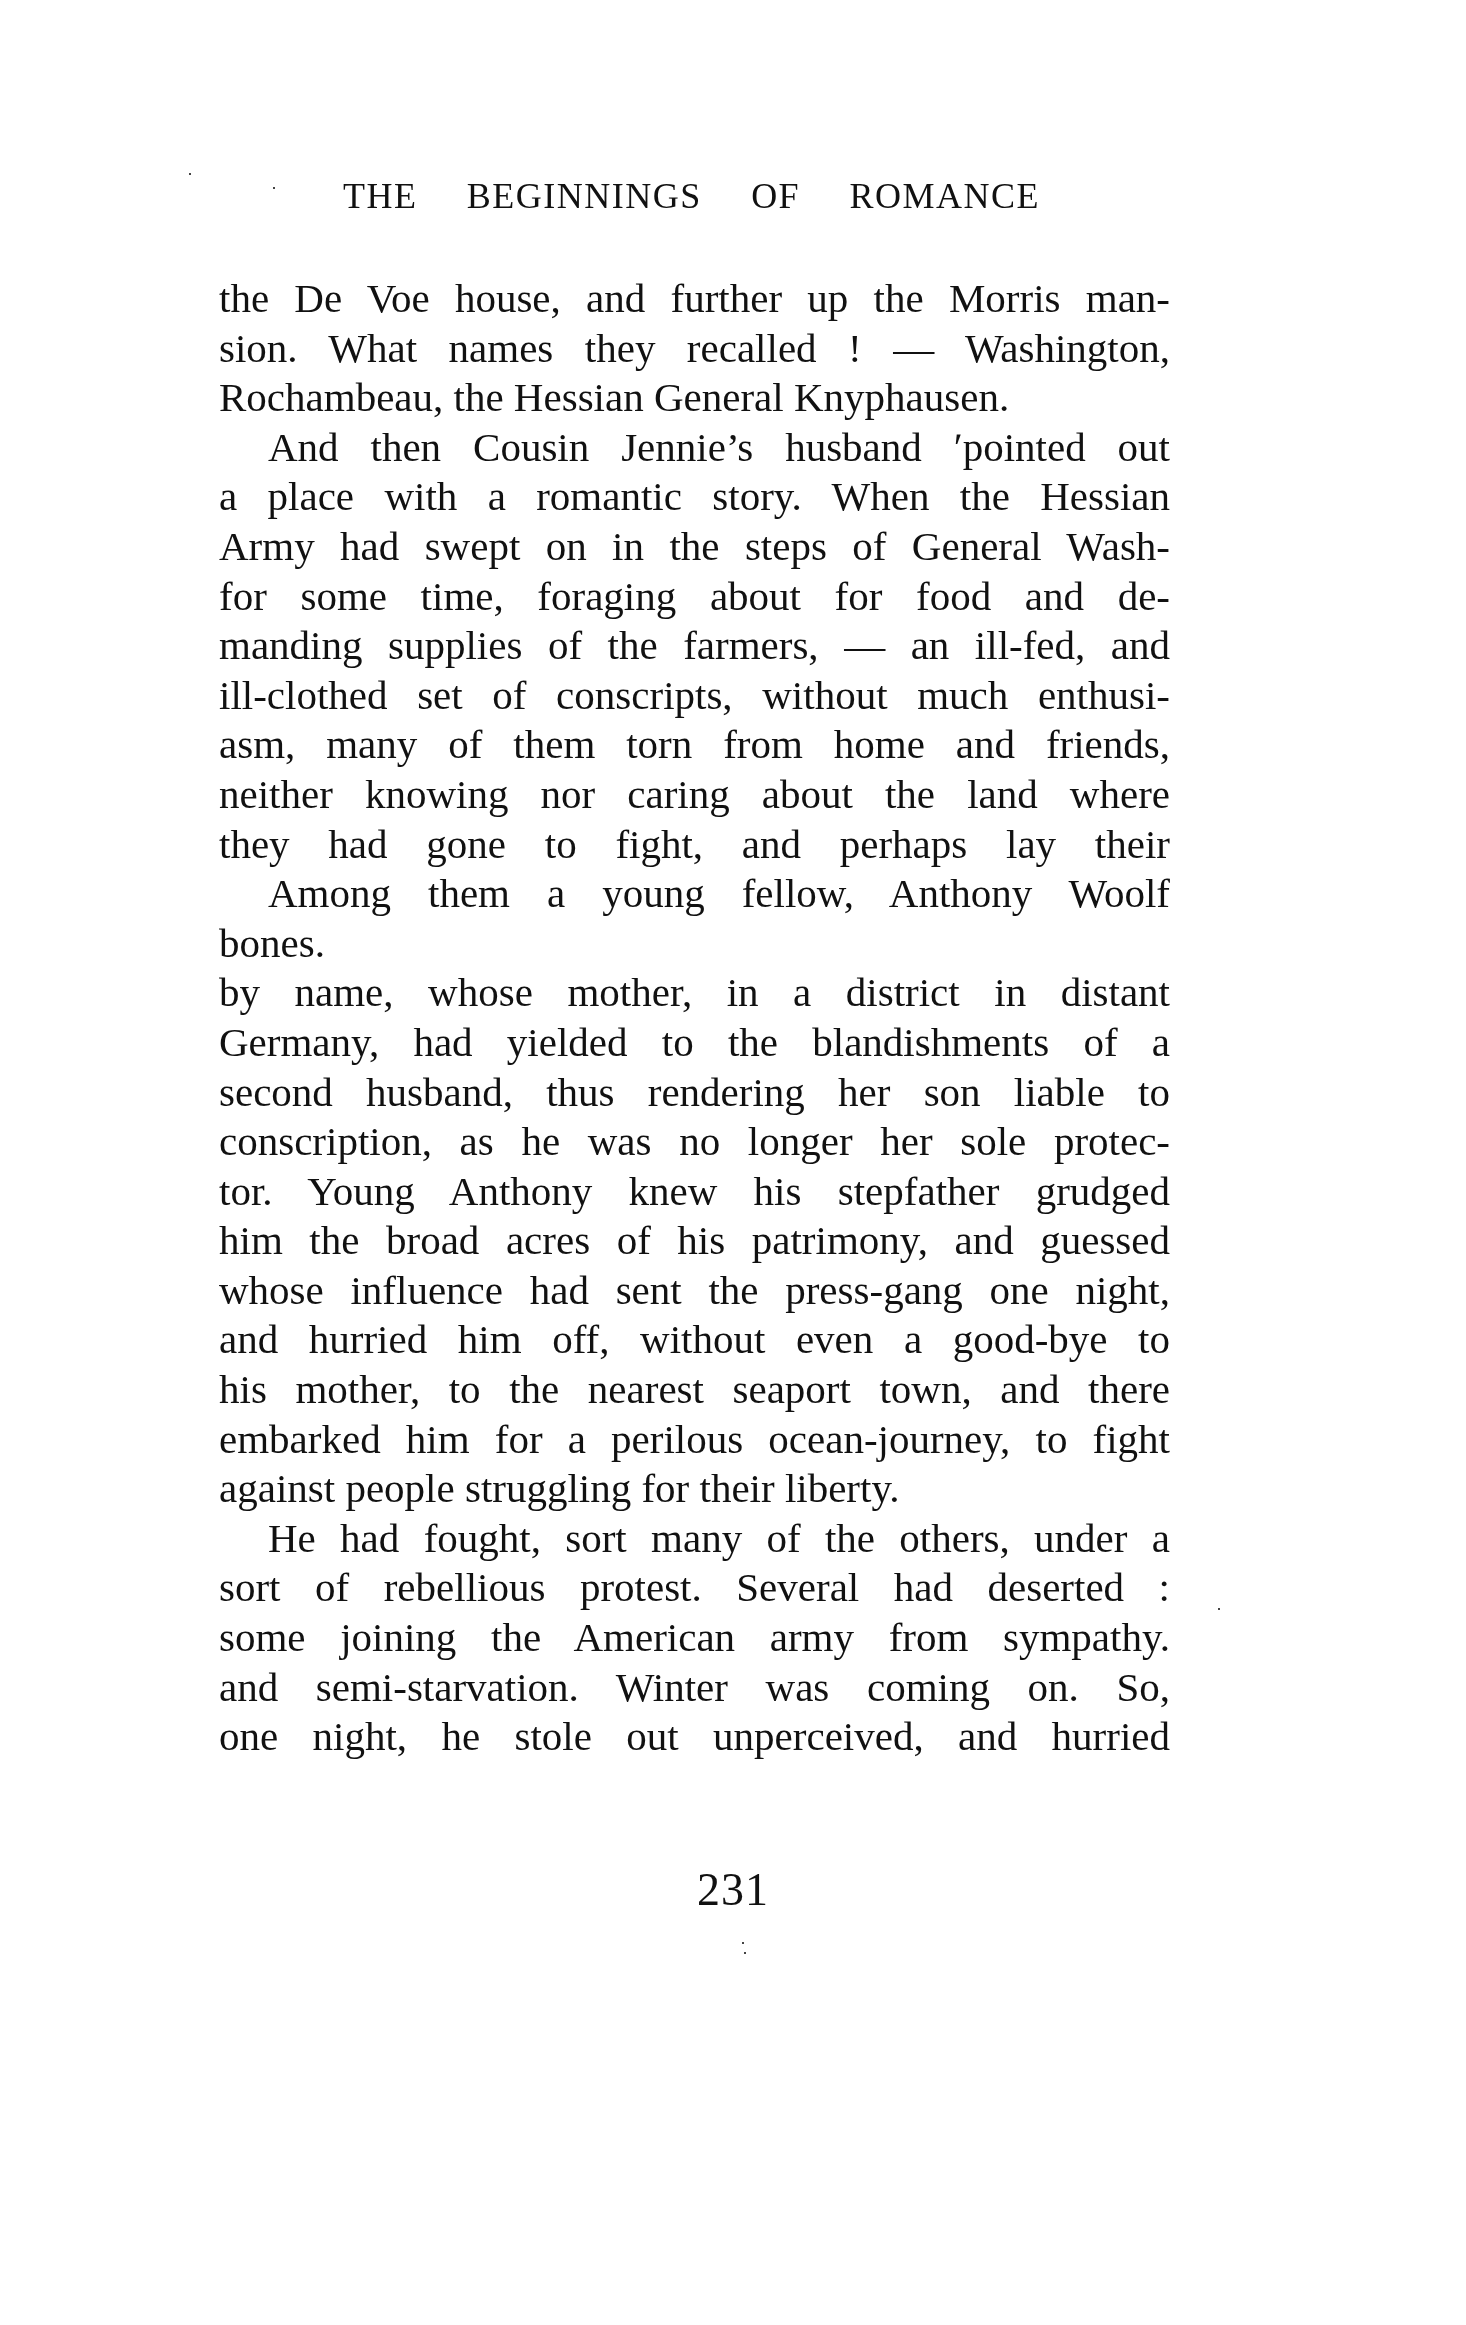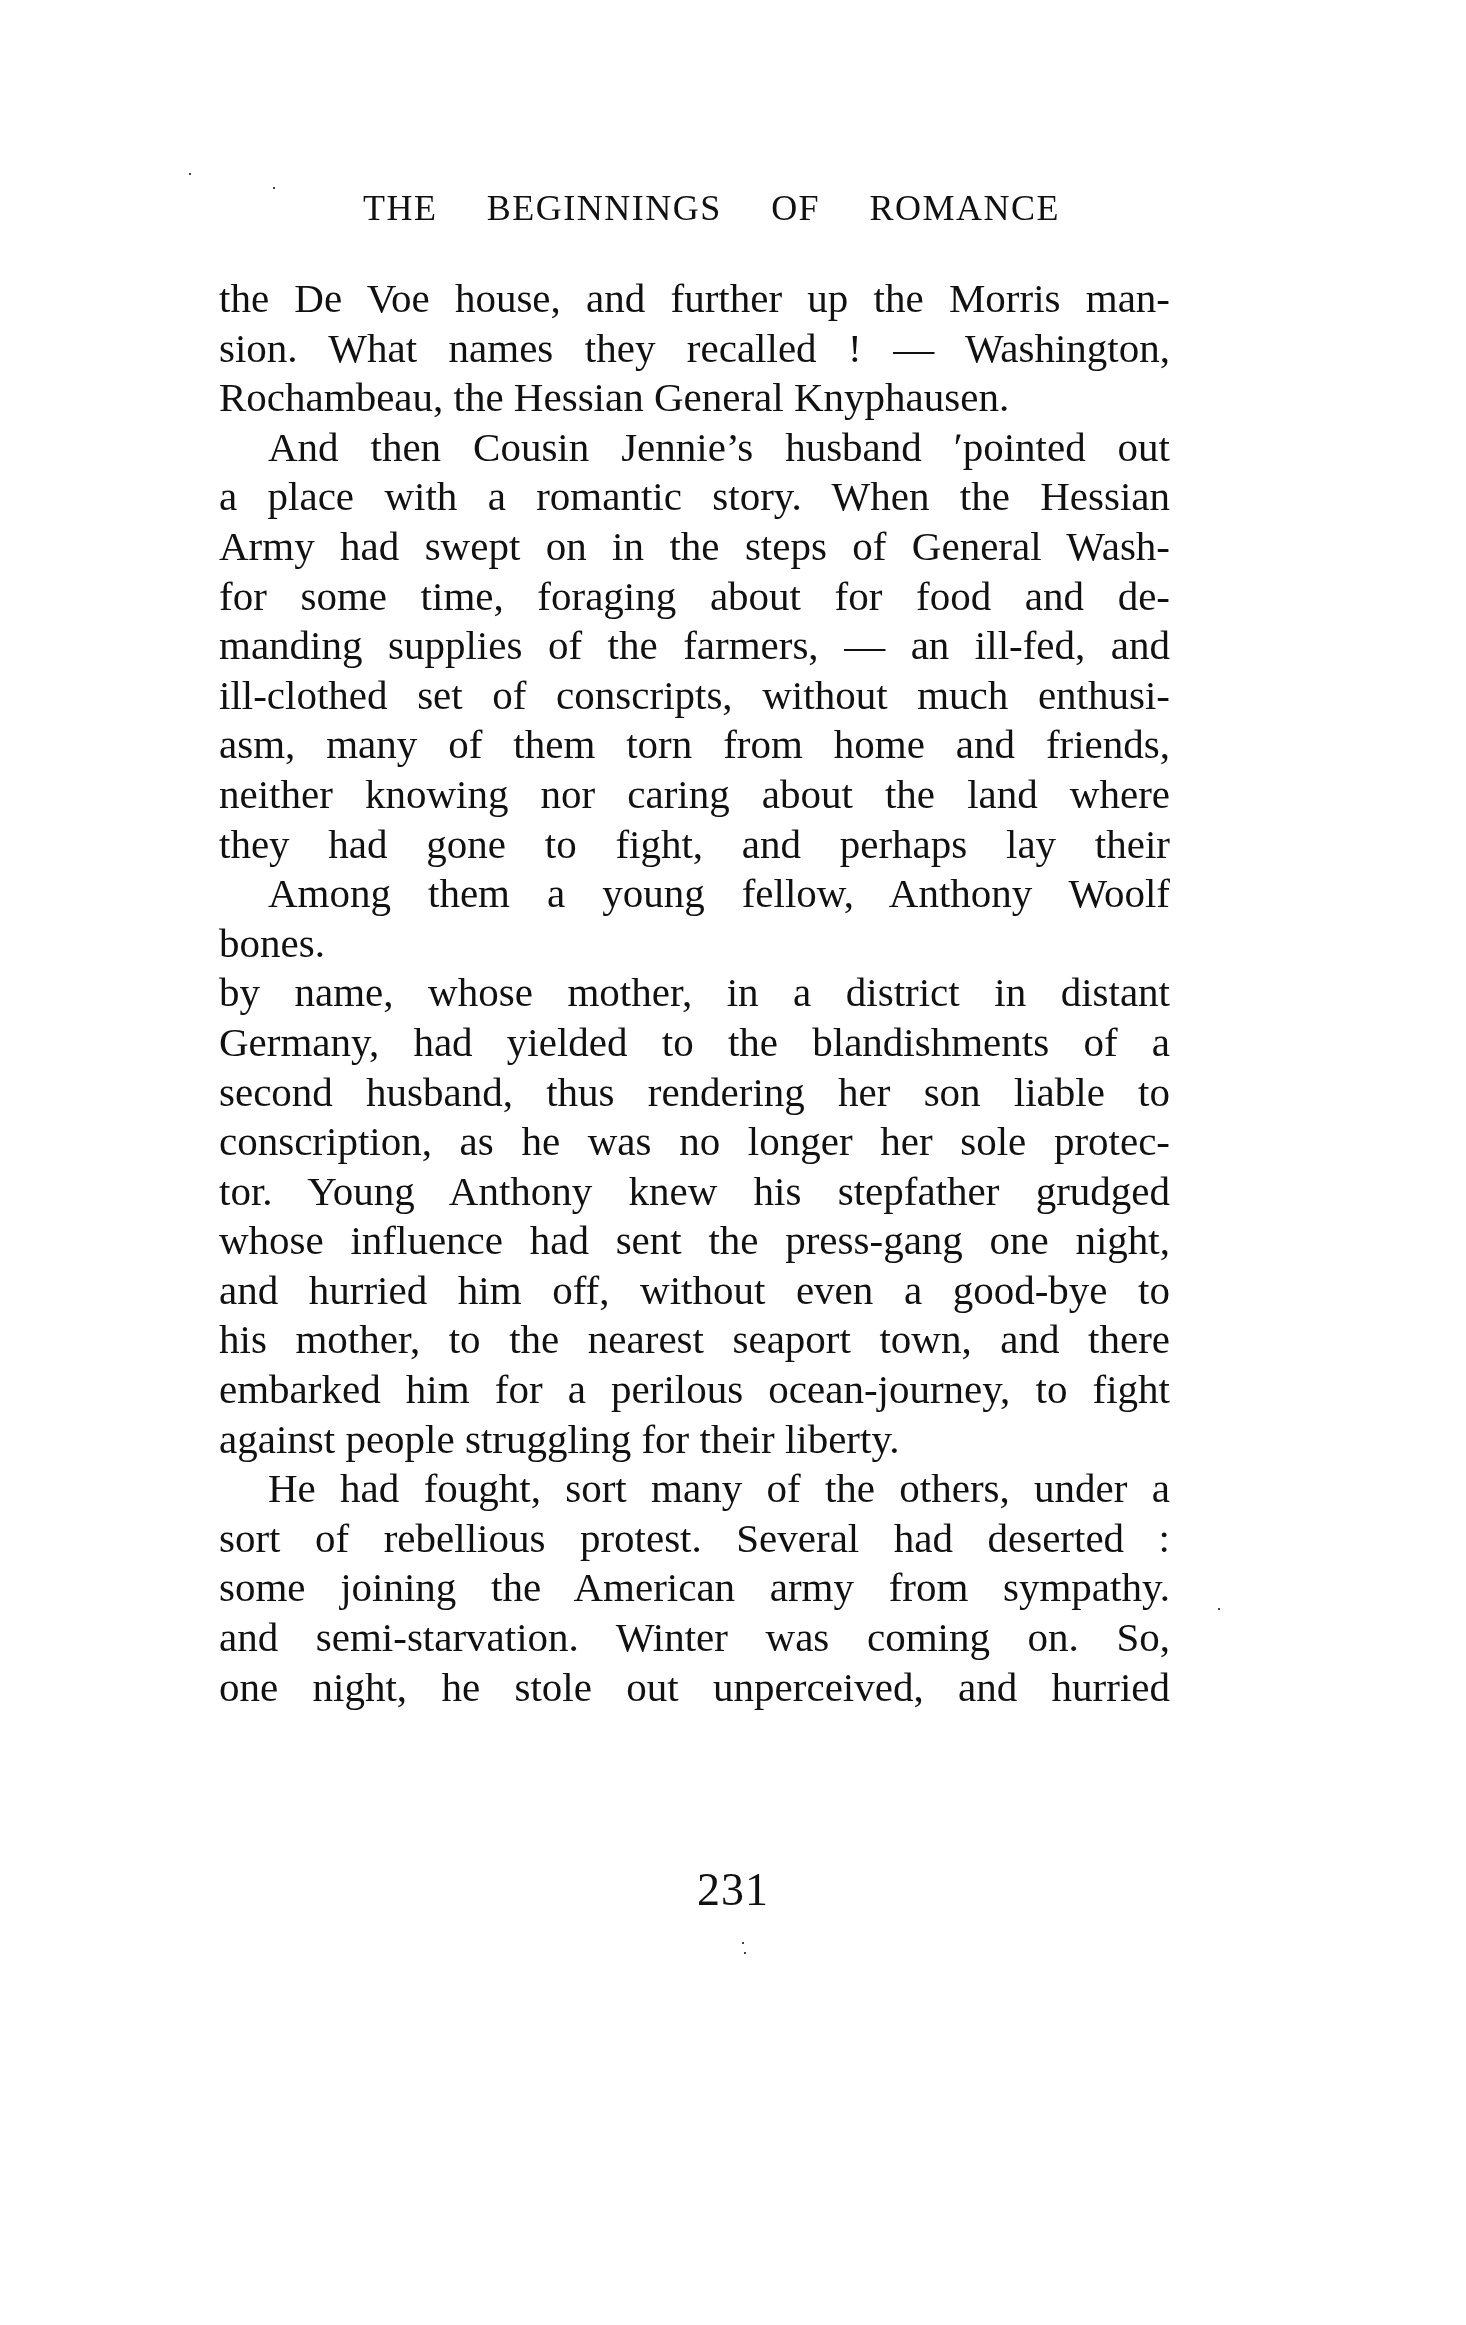--- a/index.html
+++ b/index.html
@@ -20,29 +20,28 @@
     left: 0;
     top: 0;
     width: 1466px;
     height: 2325px;
     background: #ffffff;
   }
   .running-head {
     position: absolute;
     left: 343px;
     width: 697px;
-    top: 188px;
+    top: 176px;
     height: 40px;
     font-size: 36px;
     line-height: 40px;
     letter-spacing: 1.5px;
     text-align: justify;
     text-align-last: justify;
     white-space: nowrap;
-    margin-left: 20px;
   }
   .body-text {
     position: absolute;
     left: 219px;
     top: 274px;
     width: 951px;
   }
   .line {
     display: block;
     height: 49.6px;
@@ -96,20 +95,21 @@
       <span class="line">asm, many of them torn from home and friends,</span>
       <span class="line">neither knowing nor caring about the land where</span>
       <span class="line">they had gone to fight, and perhaps lay their</span>
       <span class="line indent">Among them a young fellow, Anthony Woolf</span>
       <span class="line last">bones.</span>
       <span class="line">by name, whose mother, in a district in distant</span>
       <span class="line">Germany, had yielded to the blandishments of a</span>
       <span class="line">second husband, thus rendering her son liable to</span>
       <span class="line">conscription, as he was no longer her sole protec-</span>
       <span class="line">tor.  Young Anthony knew his stepfather grudged</span>
+      <span class="line">him the broad acres of his patrimony, and guessed</span>
       <span class="line">whose influence had sent the press-gang one night,</span>
       <span class="line">and hurried him off, without even a good-bye to</span>
       <span class="line">his mother, to the nearest seaport town, and there</span>
       <span class="line">embarked him for a perilous ocean-journey, to fight</span>
       <span class="line last">against people struggling for their liberty.</span>
       <span class="line indent">He had fought, sort many of the others, under a</span>
       <span class="line">sort of rebellious protest.  Several had deserted :</span>
       <span class="line">some joining the American army from sympathy.</span>
       <span class="line">and semi-starvation.  Winter was coming on.  So,</span>
       <span class="line">one night, he stole out unperceived, and hurried</span>

